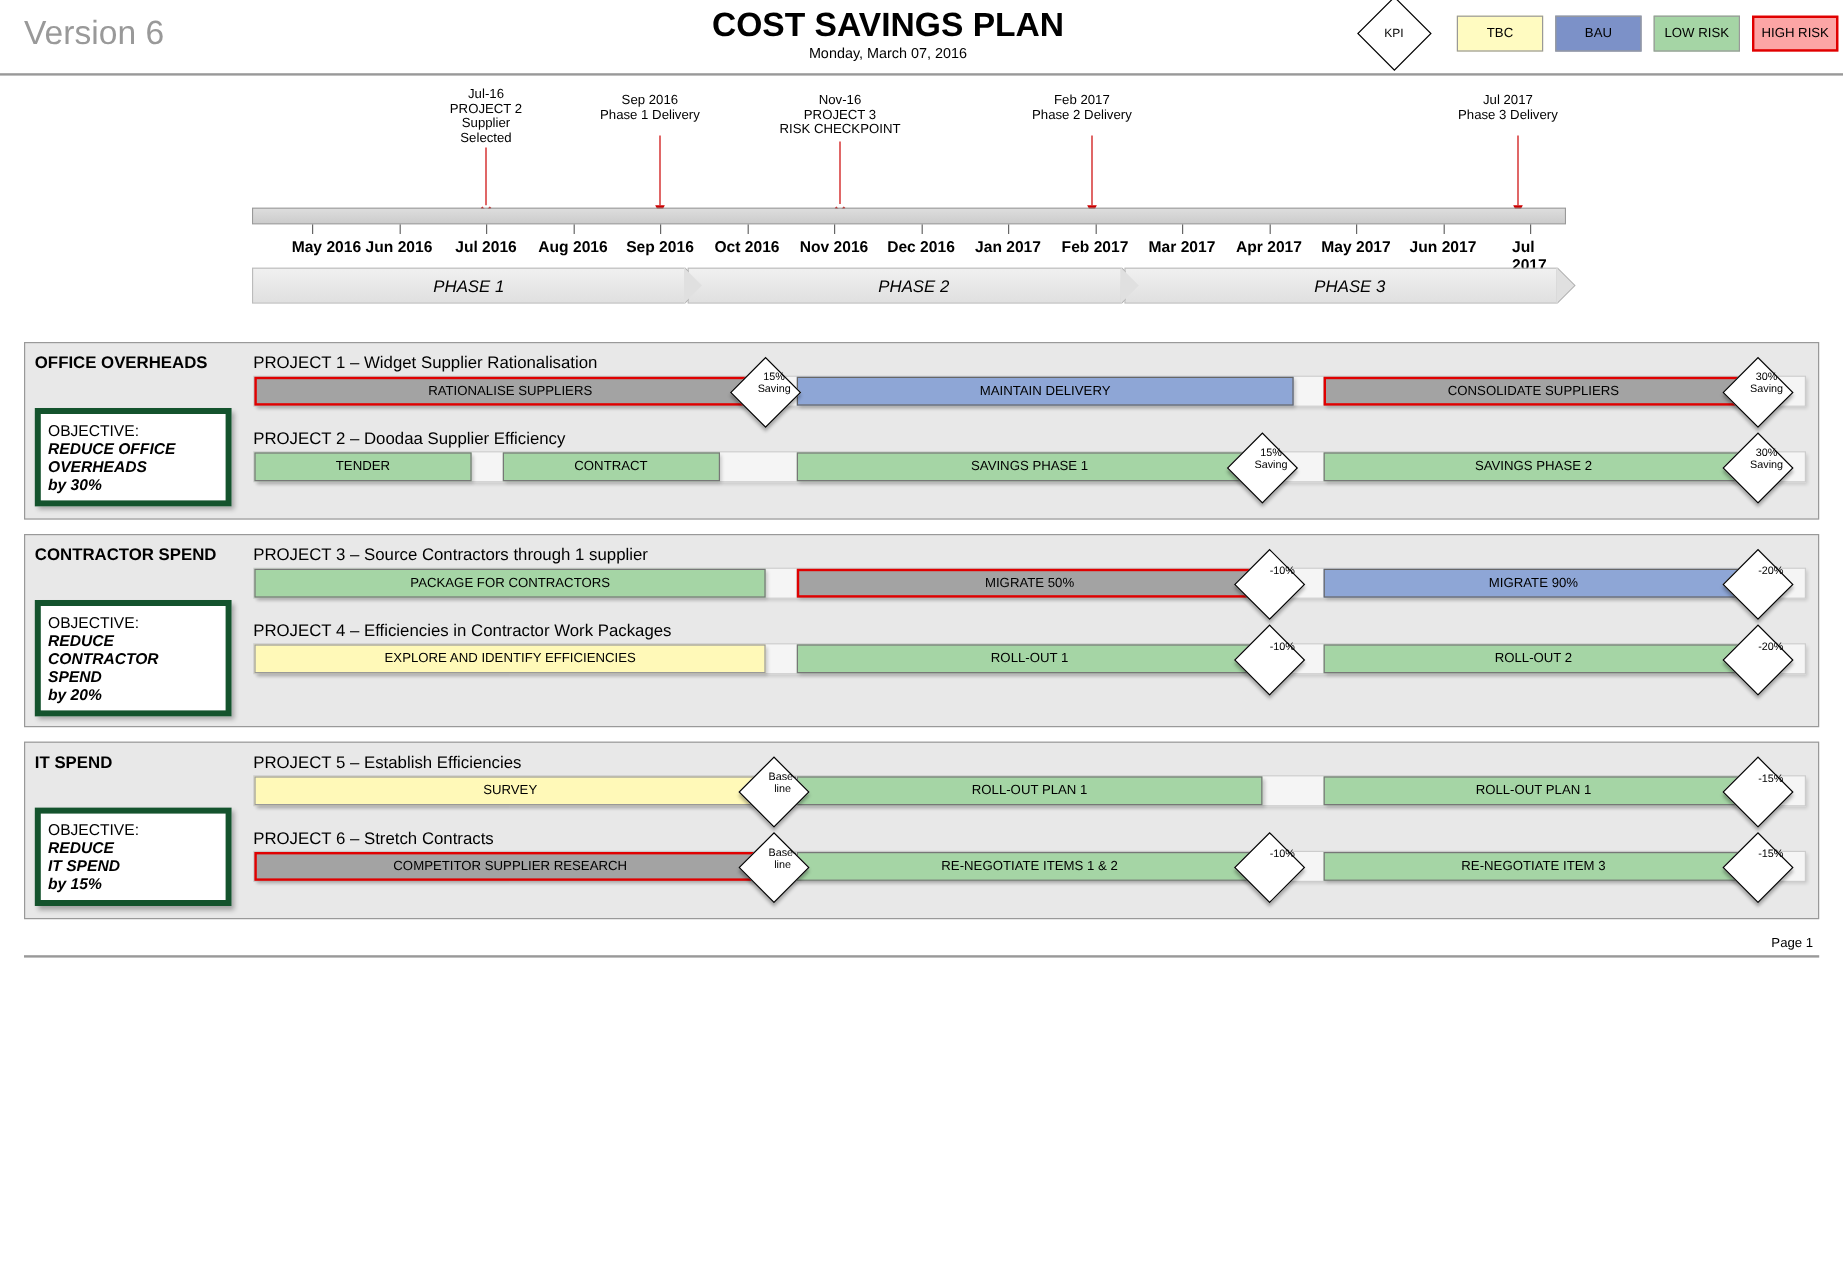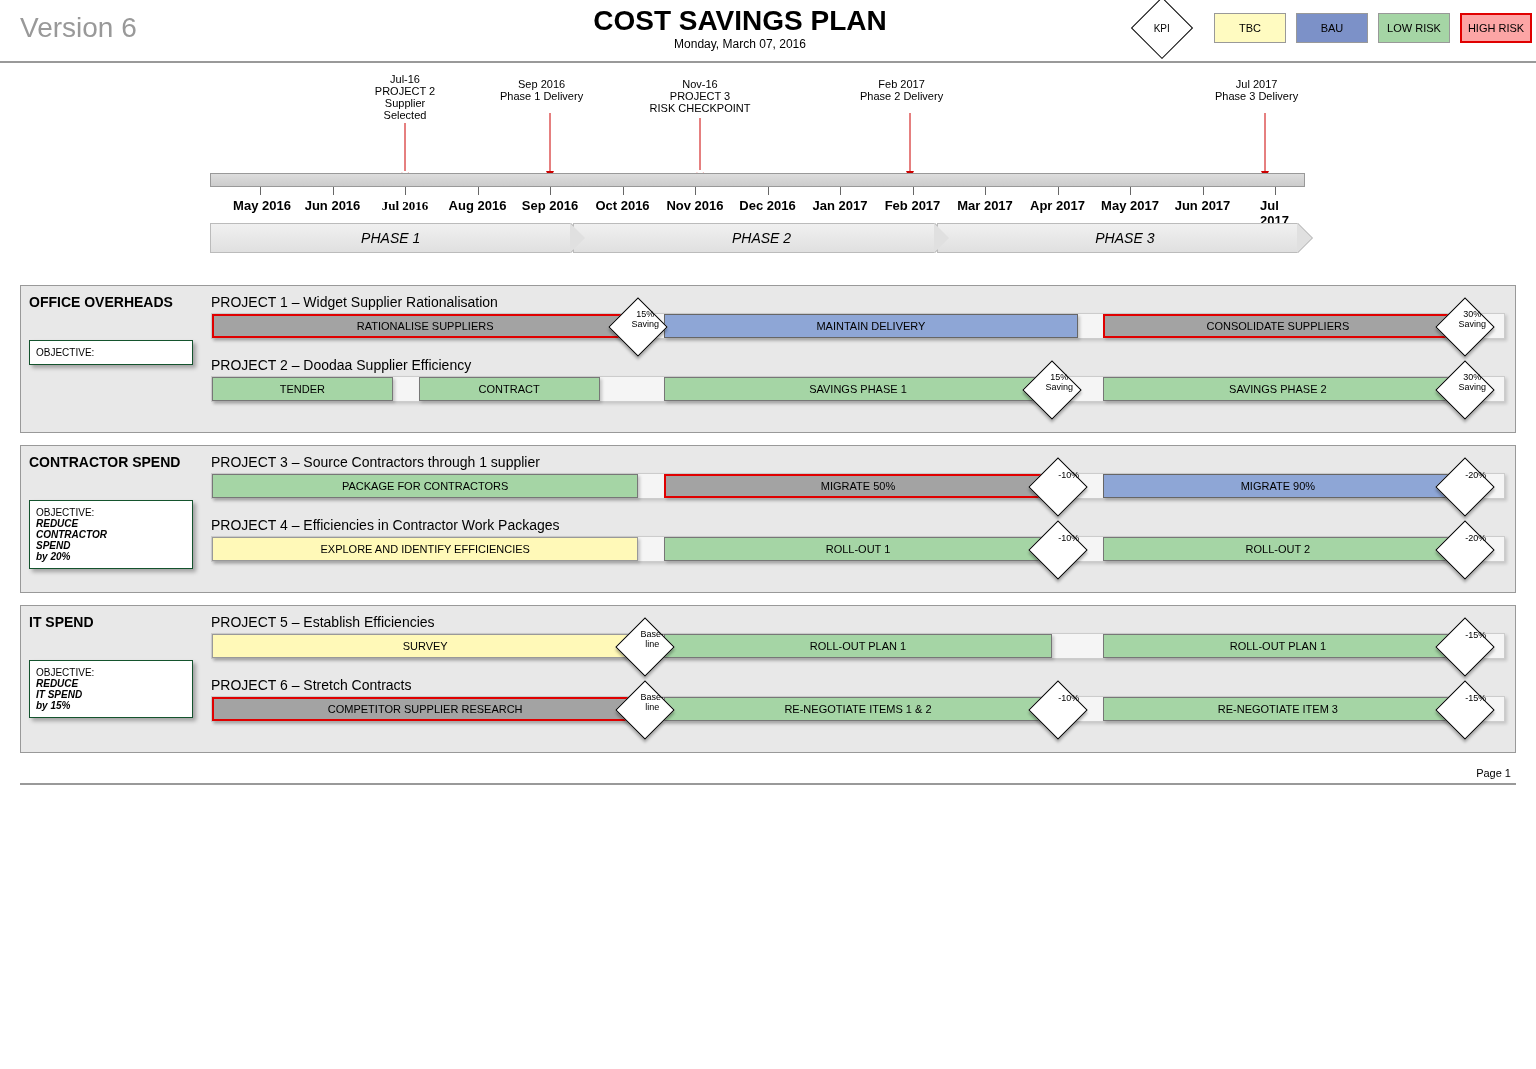--- a/index.html
+++ b/index.html
@@ -35,21 +35,21 @@
 .phase { background: linear-gradient(#f0f0f0,#e0e0e0); border: 1px solid #bbb; display: flex; align-items: center; justify-content: center; font-style: italic; font-size: 14px; position: relative; margin-right: 2px; }
 .phase::after { content:''; position:absolute; right:-15px; top:-1px; width:0; height:0; border-top:15px solid transparent; border-bottom:15px solid transparent; border-left:15px solid #e0e0e0; z-index:1;}
 .phase::before { content:''; position:absolute; right:-16px; top:-1px; width:0; height:0; border-top:15px solid transparent; border-bottom:15px solid transparent; border-left:15px solid #aaa; z-index:0;}
 .phase.notfirst { padding-left: 15px; }
 
 .x-mark { position: absolute; color: #c00; font-weight: bold; font-size: 14px; transform: translateX(-50%); }
 
 .section { border: 1px solid #999; background: #e8e8e8; margin-top: 12px; display: flex; }
 .section-left { width: 180px; padding: 8px; display: flex; flex-direction: column; gap: 30px;}
 .section-title { font-weight: bold; font-size: 14px; }
-.objective-box { background: #fff; border: 1px solid #14532d; padding: 6px; font-size: 10px; box-shadow: 3px 3px 4px rgba(0,0,0,0.3);}
+.objective-box { background: #fff; border: 5px solid #14532d; padding: 6px; font-size: 13px; box-shadow: 3px 3px 4px rgba(0,0,0,0.3);}
 .objective-box .label { font-weight: normal; }
 .objective-box .text { font-weight: bold; font-style: italic; }
 .section-right { flex: 1; padding: 8px 10px 12px 10px; position: relative; }
 
 .project { margin-bottom: 18px; position: relative; }
 .project-title { font-size: 14px; margin-bottom: 3px; }
 .project-bar { position: relative; height: 26px; background: #f5f5f5; border: 1px solid #ccc; box-shadow: 2px 2px 3px rgba(0,0,0,0.15);}
 .task { position: absolute; top: 0; height: 24px; display: flex; align-items: center; justify-content: center; font-size: 11px; box-shadow: 2px 2px 3px rgba(0,0,0,0.2);}
 .task.highrisk { background: #a3a3a3; border: 2px solid #e00000; }
 .task.bau { background: #8ea6d6; border: 1px solid #666; }
@@ -146,23 +146,23 @@
         <div class="tick" style="left: 557.5px;"></div>
         <div class="tick" style="left: 630px;"></div>
         <div class="tick" style="left: 702.5px;"></div>
         <div class="tick" style="left: 775px;"></div>
         <div class="tick" style="left: 847.5px;"></div>
         <div class="tick" style="left: 920px;"></div>
         <div class="tick" style="left: 992.5px;"></div>
         <div class="tick" style="left: 1065px;"></div>
       </div>
   <div class="axis-labels" id="axis-labels">
-        <div class="axis-label" style="left: 52px;">May 2016</div>
+        <div class="axis-label" style="left: 62px;">May 2016</div>
         <div class="axis-label" style="left: 122.5px;">Jun 2016</div>
-        <div class="axis-label" style="left: 195px; font-family: Liberation Serif, serif;">Jul 2016</div>
+        <div class="axis-label" style="left: 195px;">Jul 2016</div>
         <div class="axis-label" style="left: 267.5px;">Aug 2016</div>
         <div class="axis-label" style="left: 340px;">Sep 2016</div>
         <div class="axis-label" style="left: 412.5px;">Oct 2016</div>
         <div class="axis-label" style="left: 485px;">Nov 2016</div>
         <div class="axis-label" style="left: 557.5px;">Dec 2016</div>
         <div class="axis-label" style="left: 630px;">Jan 2017</div>
         <div class="axis-label" style="left: 702.5px;">Feb 2017</div>
         <div class="axis-label" style="left: 775px;">Mar 2017</div>
         <div class="axis-label" style="left: 847.5px;">Apr 2017</div>
         <div class="axis-label" style="left: 920px;">May 2017</div>
@@ -175,20 +175,21 @@
         <div class="phase notfirst" style="width: 33%;">PHASE 3</div>
       </div>
 </div>
 
 <div id="sections">
       <div class="section">
         <div class="section-left">
           <div class="section-title">OFFICE OVERHEADS</div>
           <div class="objective-box">
             <div class="label">OBJECTIVE:</div>
+            <div class="text">REDUCE OFFICE<br>OVERHEADS<br>by 30%</div>
           </div>
         </div>
         <div class="section-right">
           <div class="project">
             <div class="project-title">PROJECT 1 – Widget Supplier Rationalisation</div>
             <div class="project-bar">
               <div class="task highrisk" style="left: 0%; width: 33%;">RATIONALISE SUPPLIERS</div>
               <div class="task bau" style="left: 35%; width: 32%;">MAINTAIN DELIVERY</div>
               <div class="task highrisk" style="left: 69%; width: 27%;">CONSOLIDATE SUPPLIERS</div>
               <div class="kpi" style="left: 33%;">

